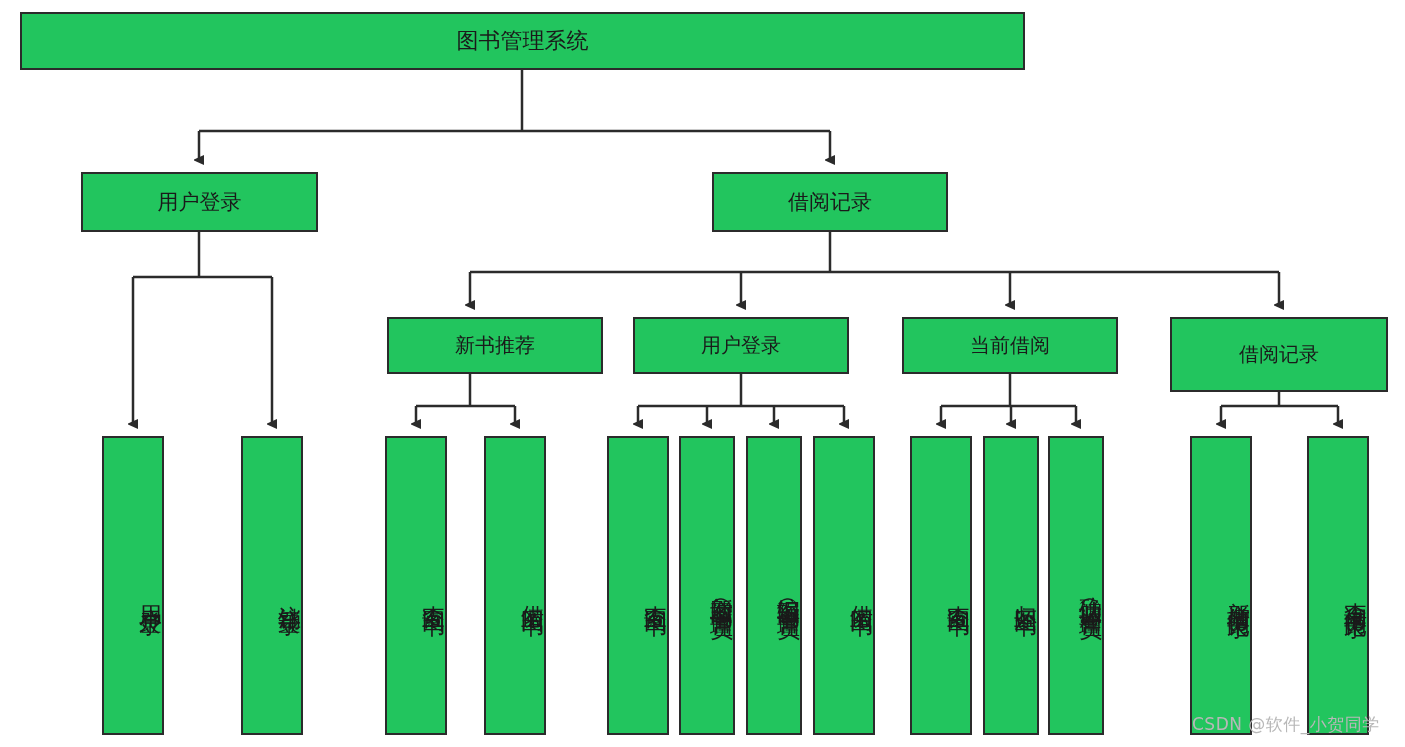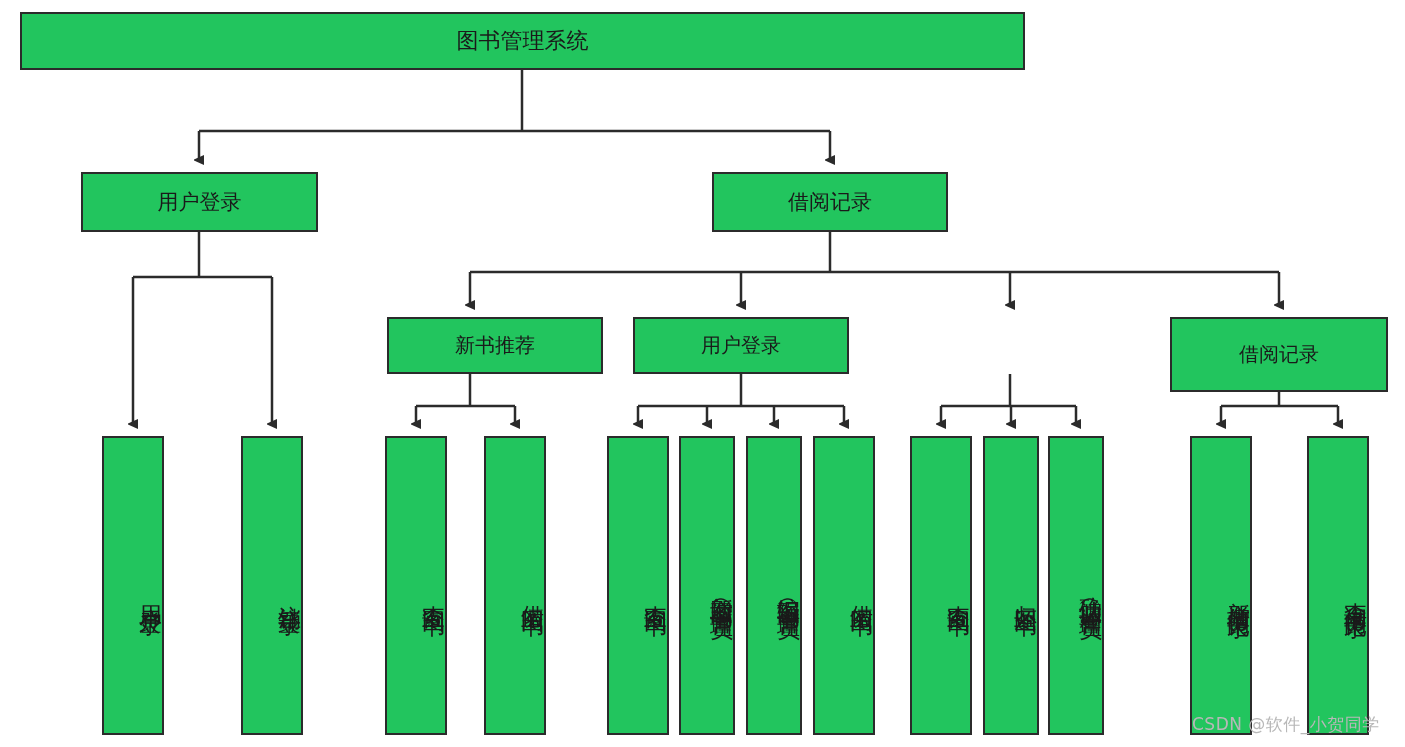--- a/index.html
+++ b/index.html
@@ -141,20 +141,23 @@
   <div class="node level1" style="left:712px; top:172px; width:236px; height:60px;">
     <span class="label">借阅记录</span>
   </div>
 
   <div class="node level2" style="left:353px; top:317px; width:216px; height:57px;margin-left:34px;">
     <span class="label">新书推荐</span>
   </div>
   <div class="node level2" style="left:633px; top:317px; width:216px; height:57px;">
     <span class="label">用户登录</span>
   </div>
+  <div class="node level2" style="left:902px; top:317px; width:216px; height:57px;">
+    <span class="label">当前借阅</span>
+  </div>
   <div class="node level2" style="left:1170px; top:317px; width:218px; height:75px;">
     <span class="label">借阅记录</span>
   </div>
 
   <div class="node leaf" style="left:102px; top:436px; width:62px; height:299px;">
     <span class="label">用户登录</span>
   </div>
   <div class="node leaf" style="left:241px; top:436px; width:62px; height:299px;">
     <span class="label">注销登录</span>
   </div>

